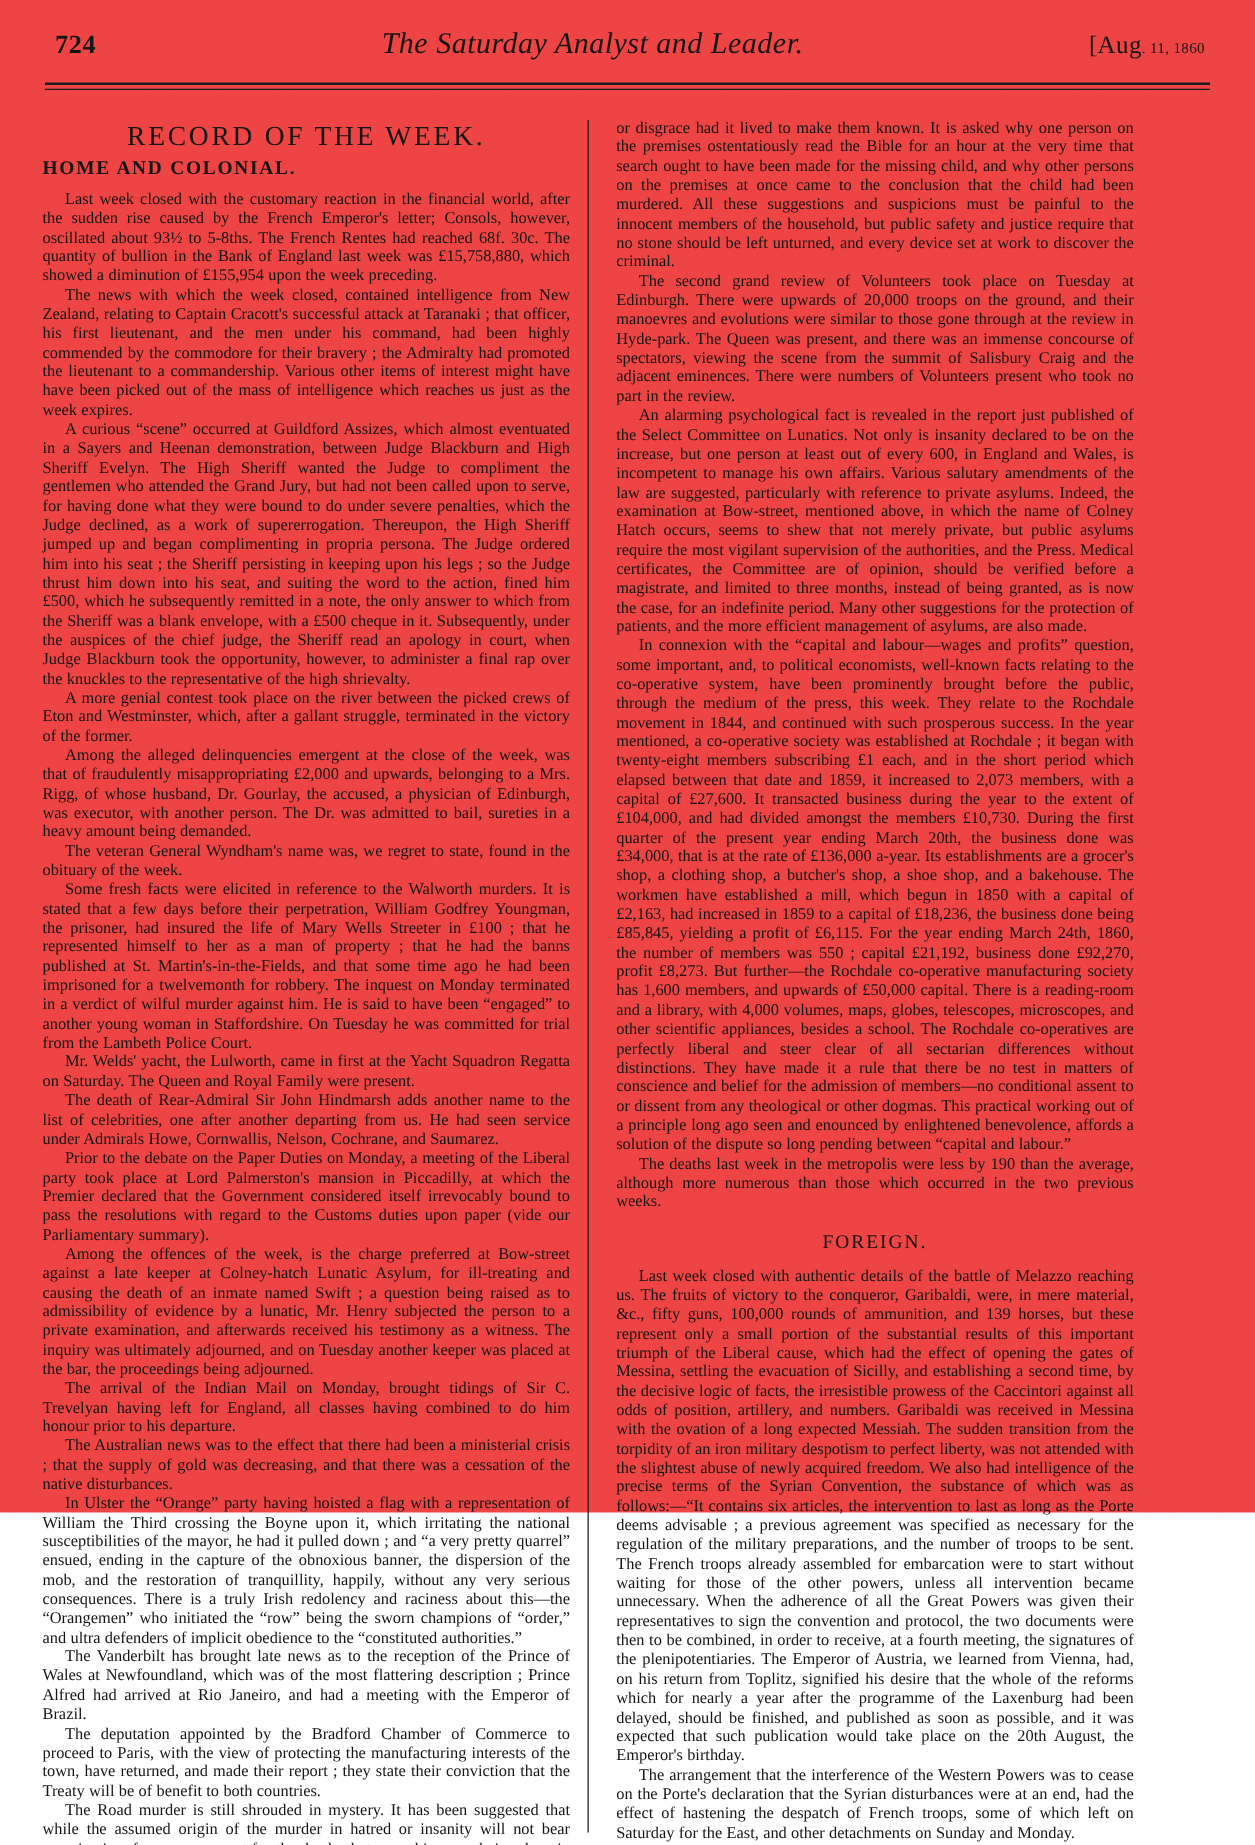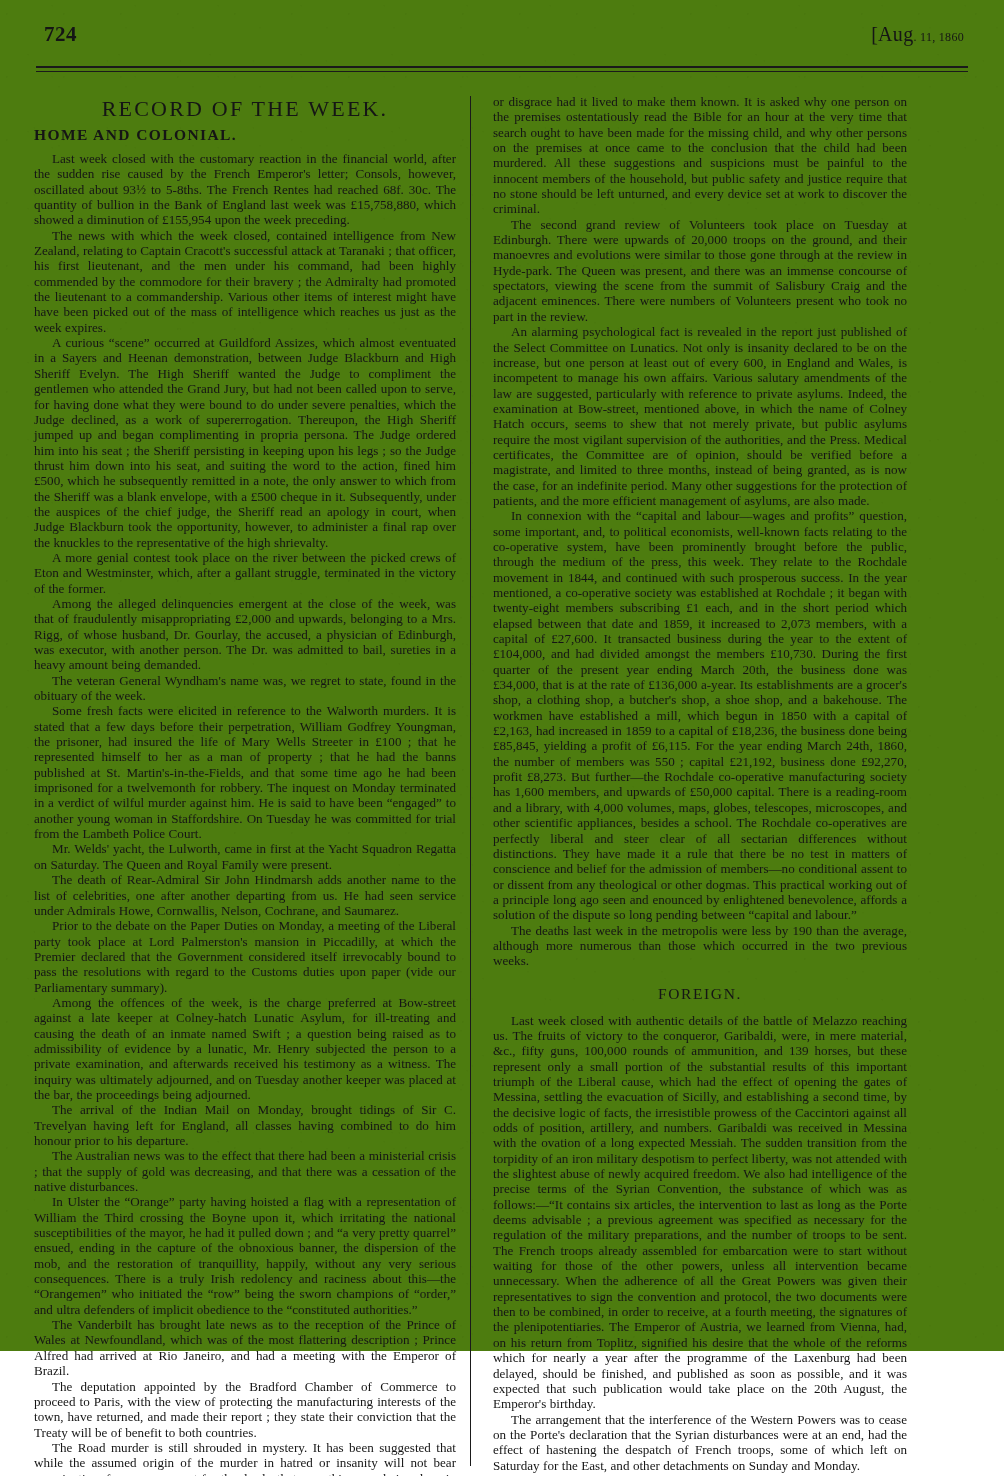--- a/index.html
+++ b/index.html
@@ -11,24 +11,24 @@
     width: 1004px;
     height: 1476px;
     overflow: hidden;
     font-family: "Liberation Serif", "DejaVu Serif", serif;
     color: #151515;
   }
 
   .page {
     position: relative;
     width: 1004px;
-    height: 1351px;
+    height: 1210px;
     box-sizing: border-box;
     padding: 22px 34px 10px 34px;
-    background: #4d7c0f;
+    background: #ef4444;
   }
 
   
   .masthead {
     display: flex;
     align-items: baseline;
     justify-content: space-between;
     padding: 0 6px 0 10px;
     height: 40px;
   }
@@ -128,20 +128,21 @@
     background-size: 57px 63px, 83px 71px, 67px 59px, 91px 77px, 73px 67px;
   }
 </style>
 </head>
 <body>
 
 <div class="page">
 
   <div class="masthead">
     <div class="folio">724</div>
+    <div class="masthead-title">The Saturday Analyst and Leader.</div>
     <div class="masthead-date"><span>[</span><span>Aug</span><span class="sc">. 11, 1860</span></div>
   </div>
 
   <div class="rule-double"></div>
 
   <div class="columns">
 
     <div class="col col-left">
       <h1 class="section-title">RECORD OF THE WEEK.</h1>
       <h2 class="subsection-title">HOME AND COLONIAL.</h2>

